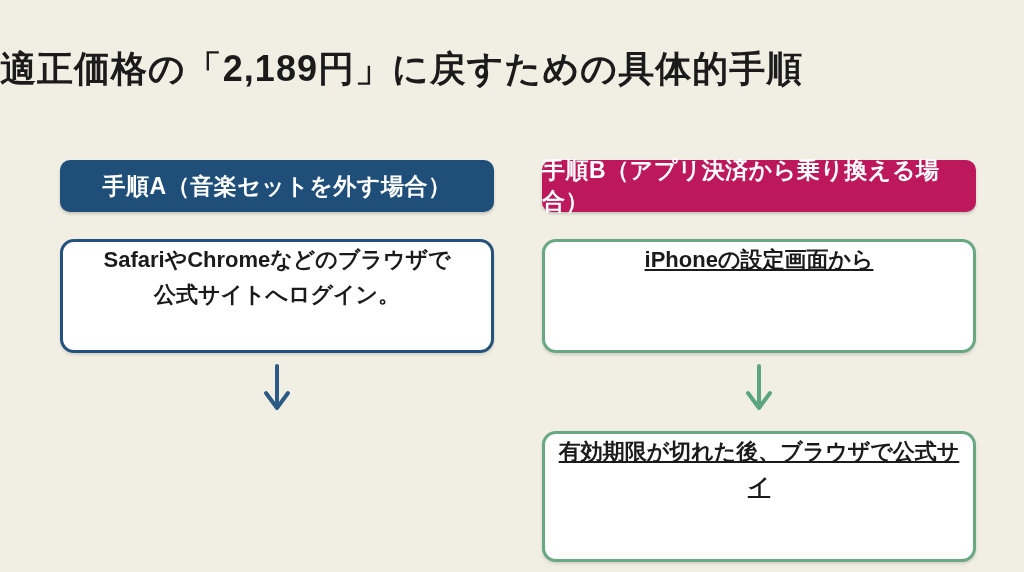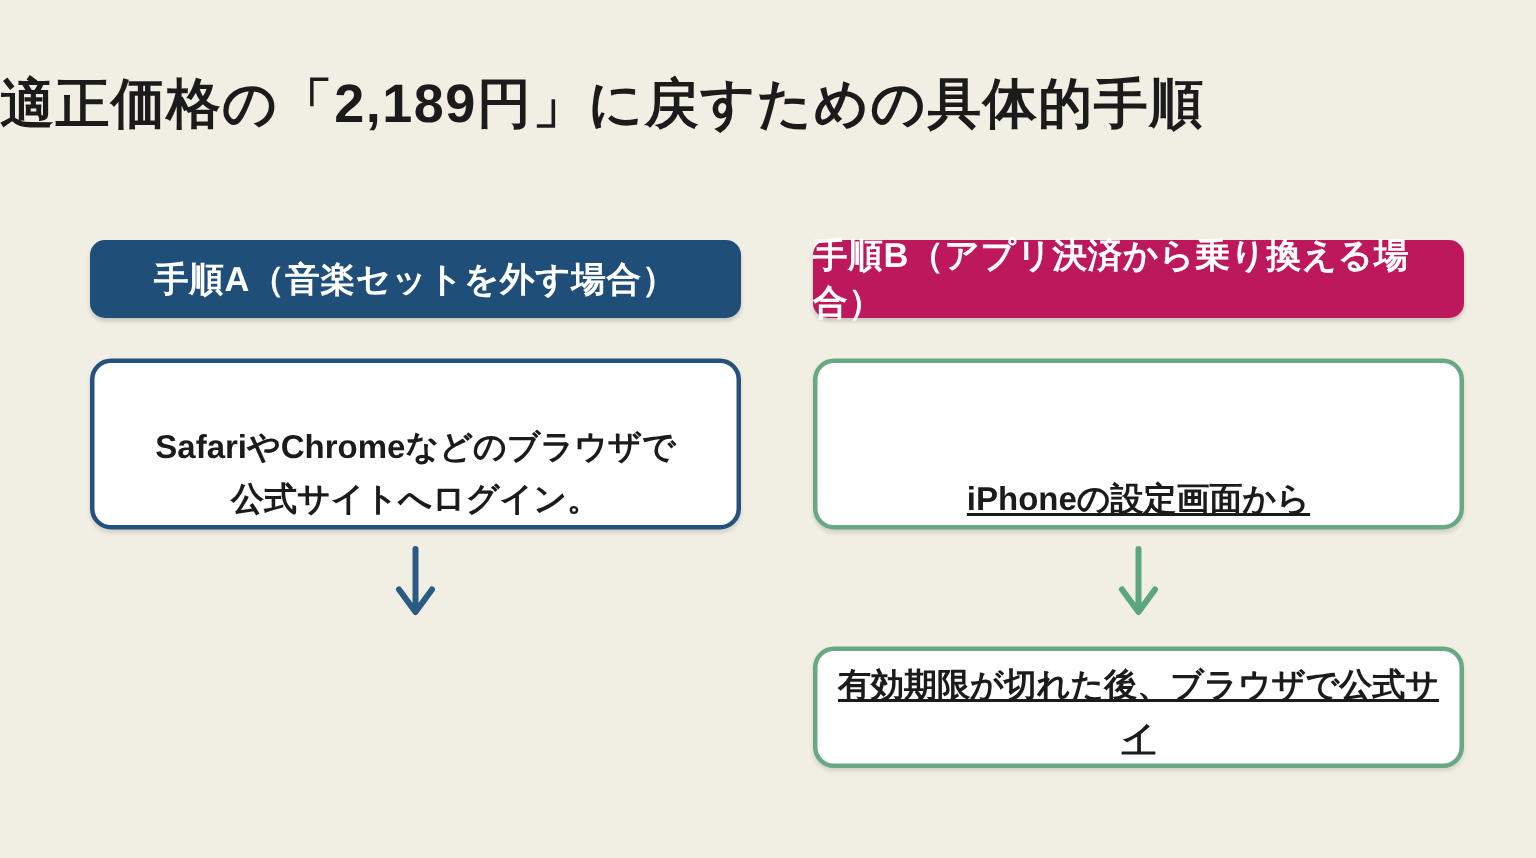--- a/index.html
+++ b/index.html
@@ -59,32 +59,32 @@
   }
   .col-a .pill { background: #1F4E79; }
   .col-b .pill { background: #be185d; }
   .step-box {
     box-sizing: border-box;
     background: #FFFFFF;
     border-radius: 14px;
     display: flex;
     flex-direction: column;
     align-items: center;
-    justify-content: flex-end;
+    justify-content: flex-start;
     text-align: center;
     font-size: 22px;
     font-weight: 700;
     line-height: 35px;
     padding: 0 3px;
     box-shadow: 0 2px 3px rgba(0,0,0,0.12);
   }
   .col-a .step-box { border: 3px solid #24527D; }
   .col-b .step-box { border: 3px solid #68A883; text-decoration: underline; }
   .step-1 { margin-top: 27px; height: 114px; }
-  .step-2 { height: 81px; }
+  .step-2 { height: 131px; }
   .arrow-wrap {
     height: 78px;
     display: flex;
     align-items: center;
     justify-content: center;
   }
   .col-a .arrow-wrap { color: #2B5B85; }
   .col-b .arrow-wrap { color: #5CA67F; }
   .arrow-wrap svg { display: block; }
 </style>

